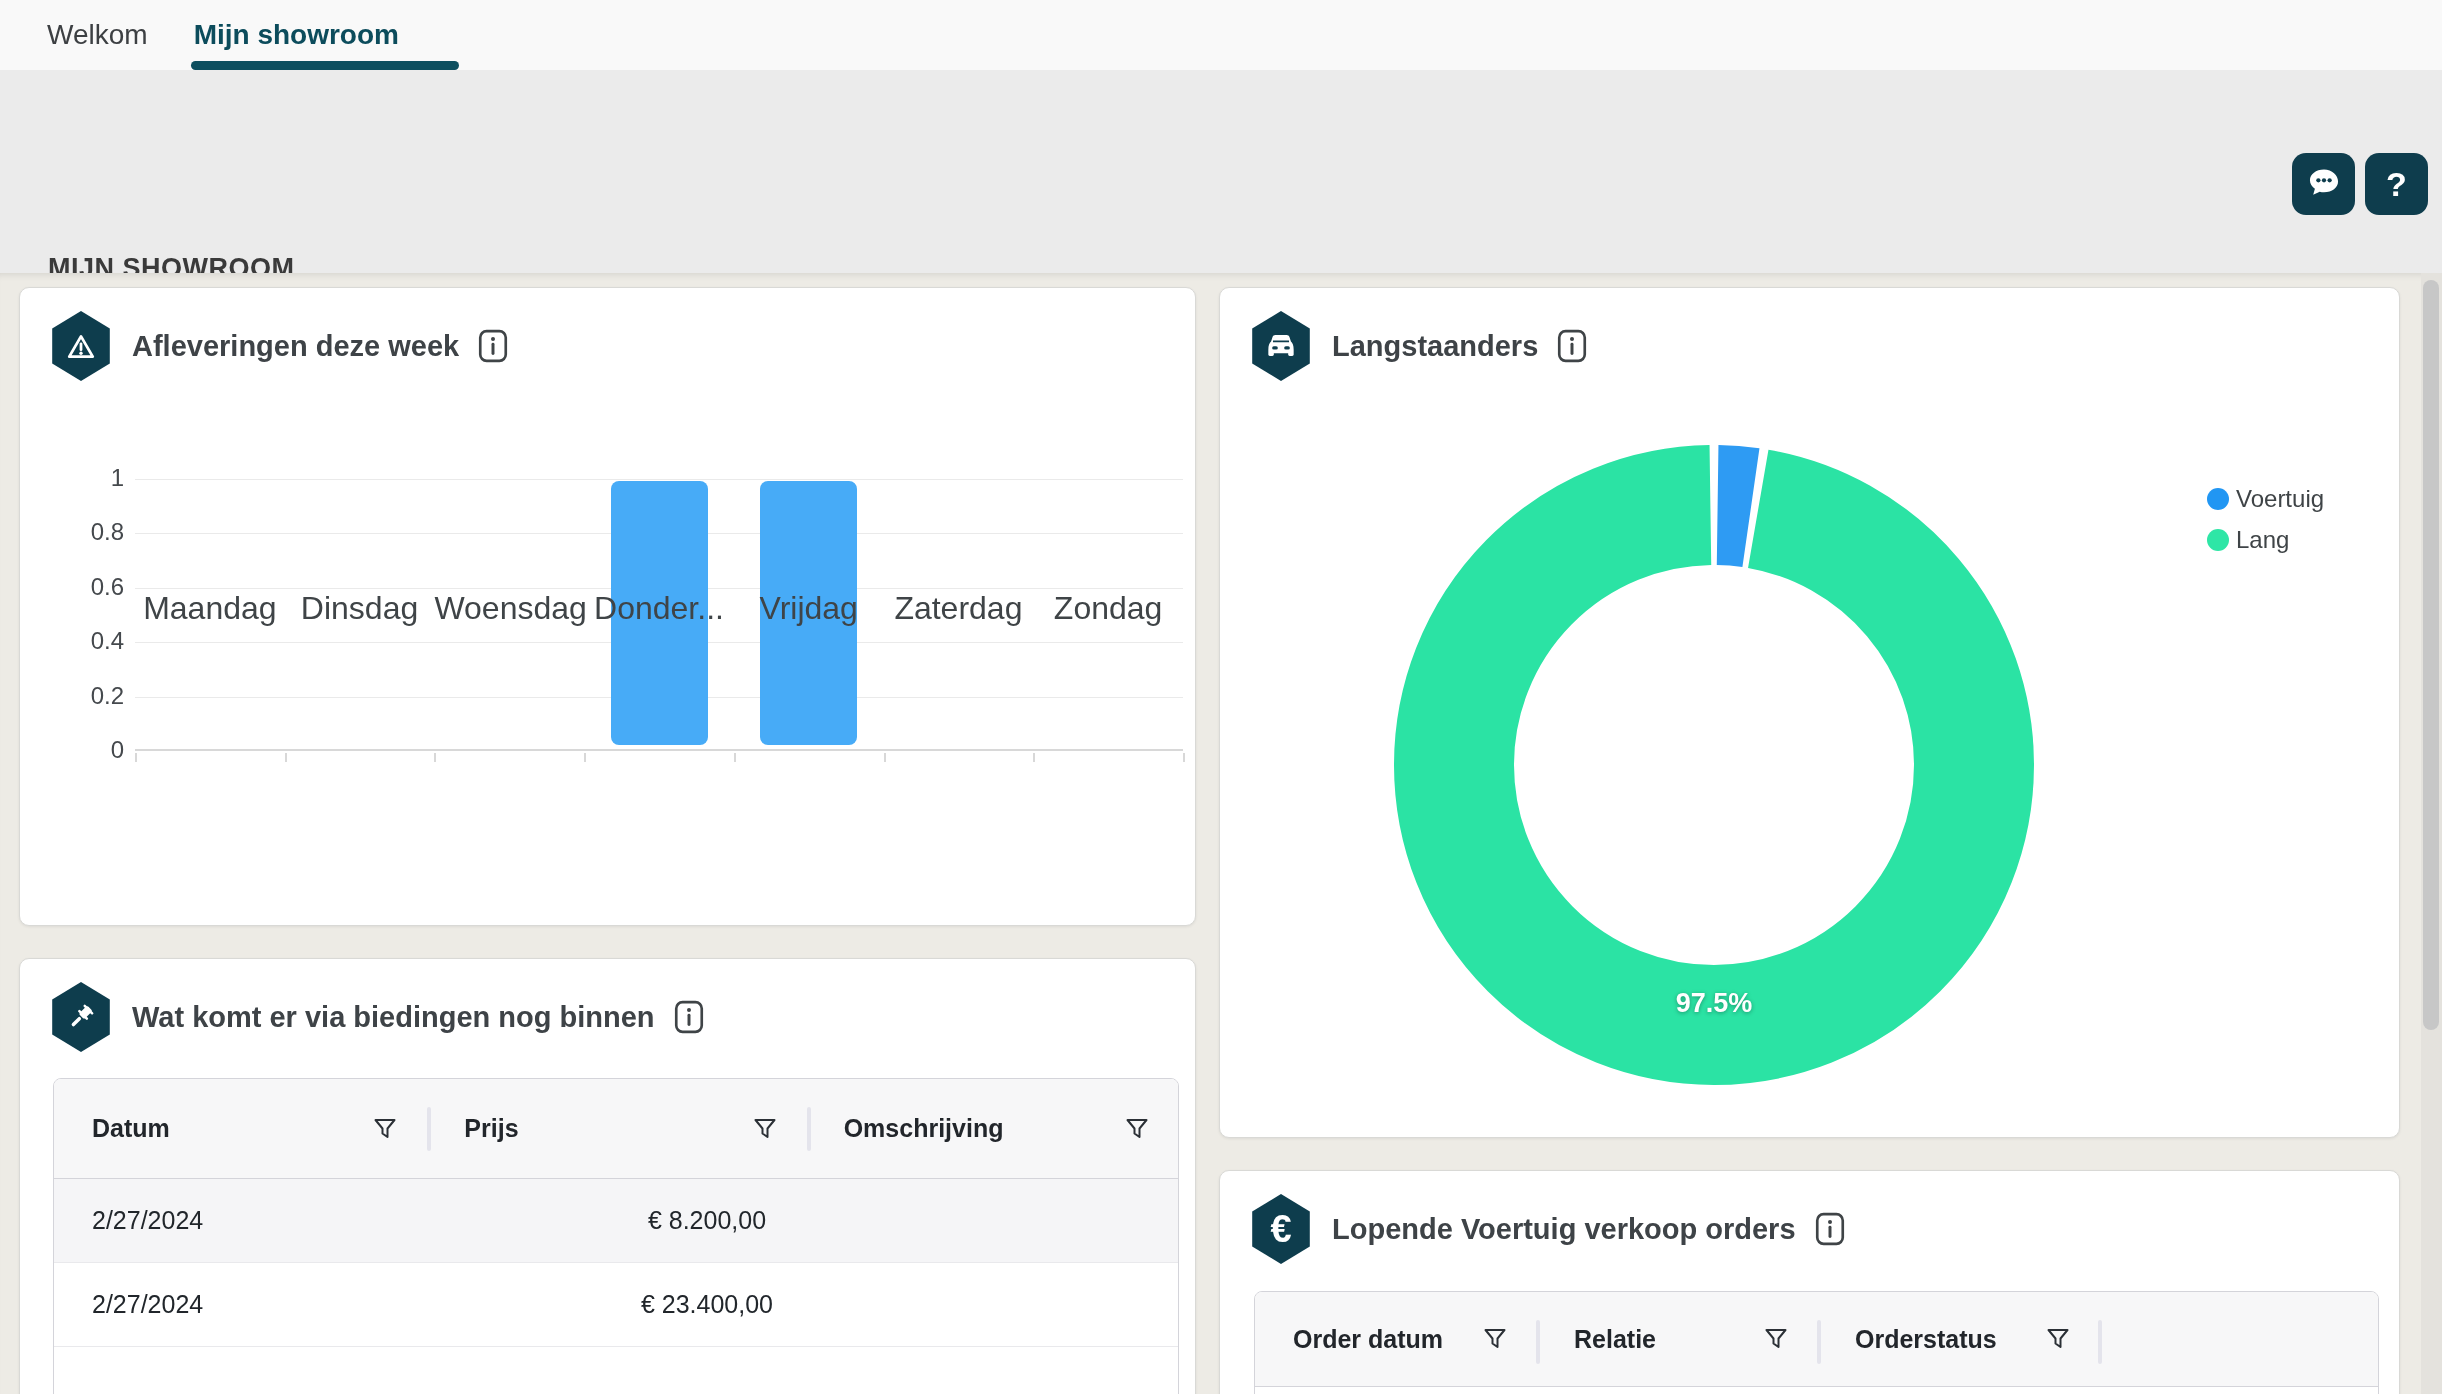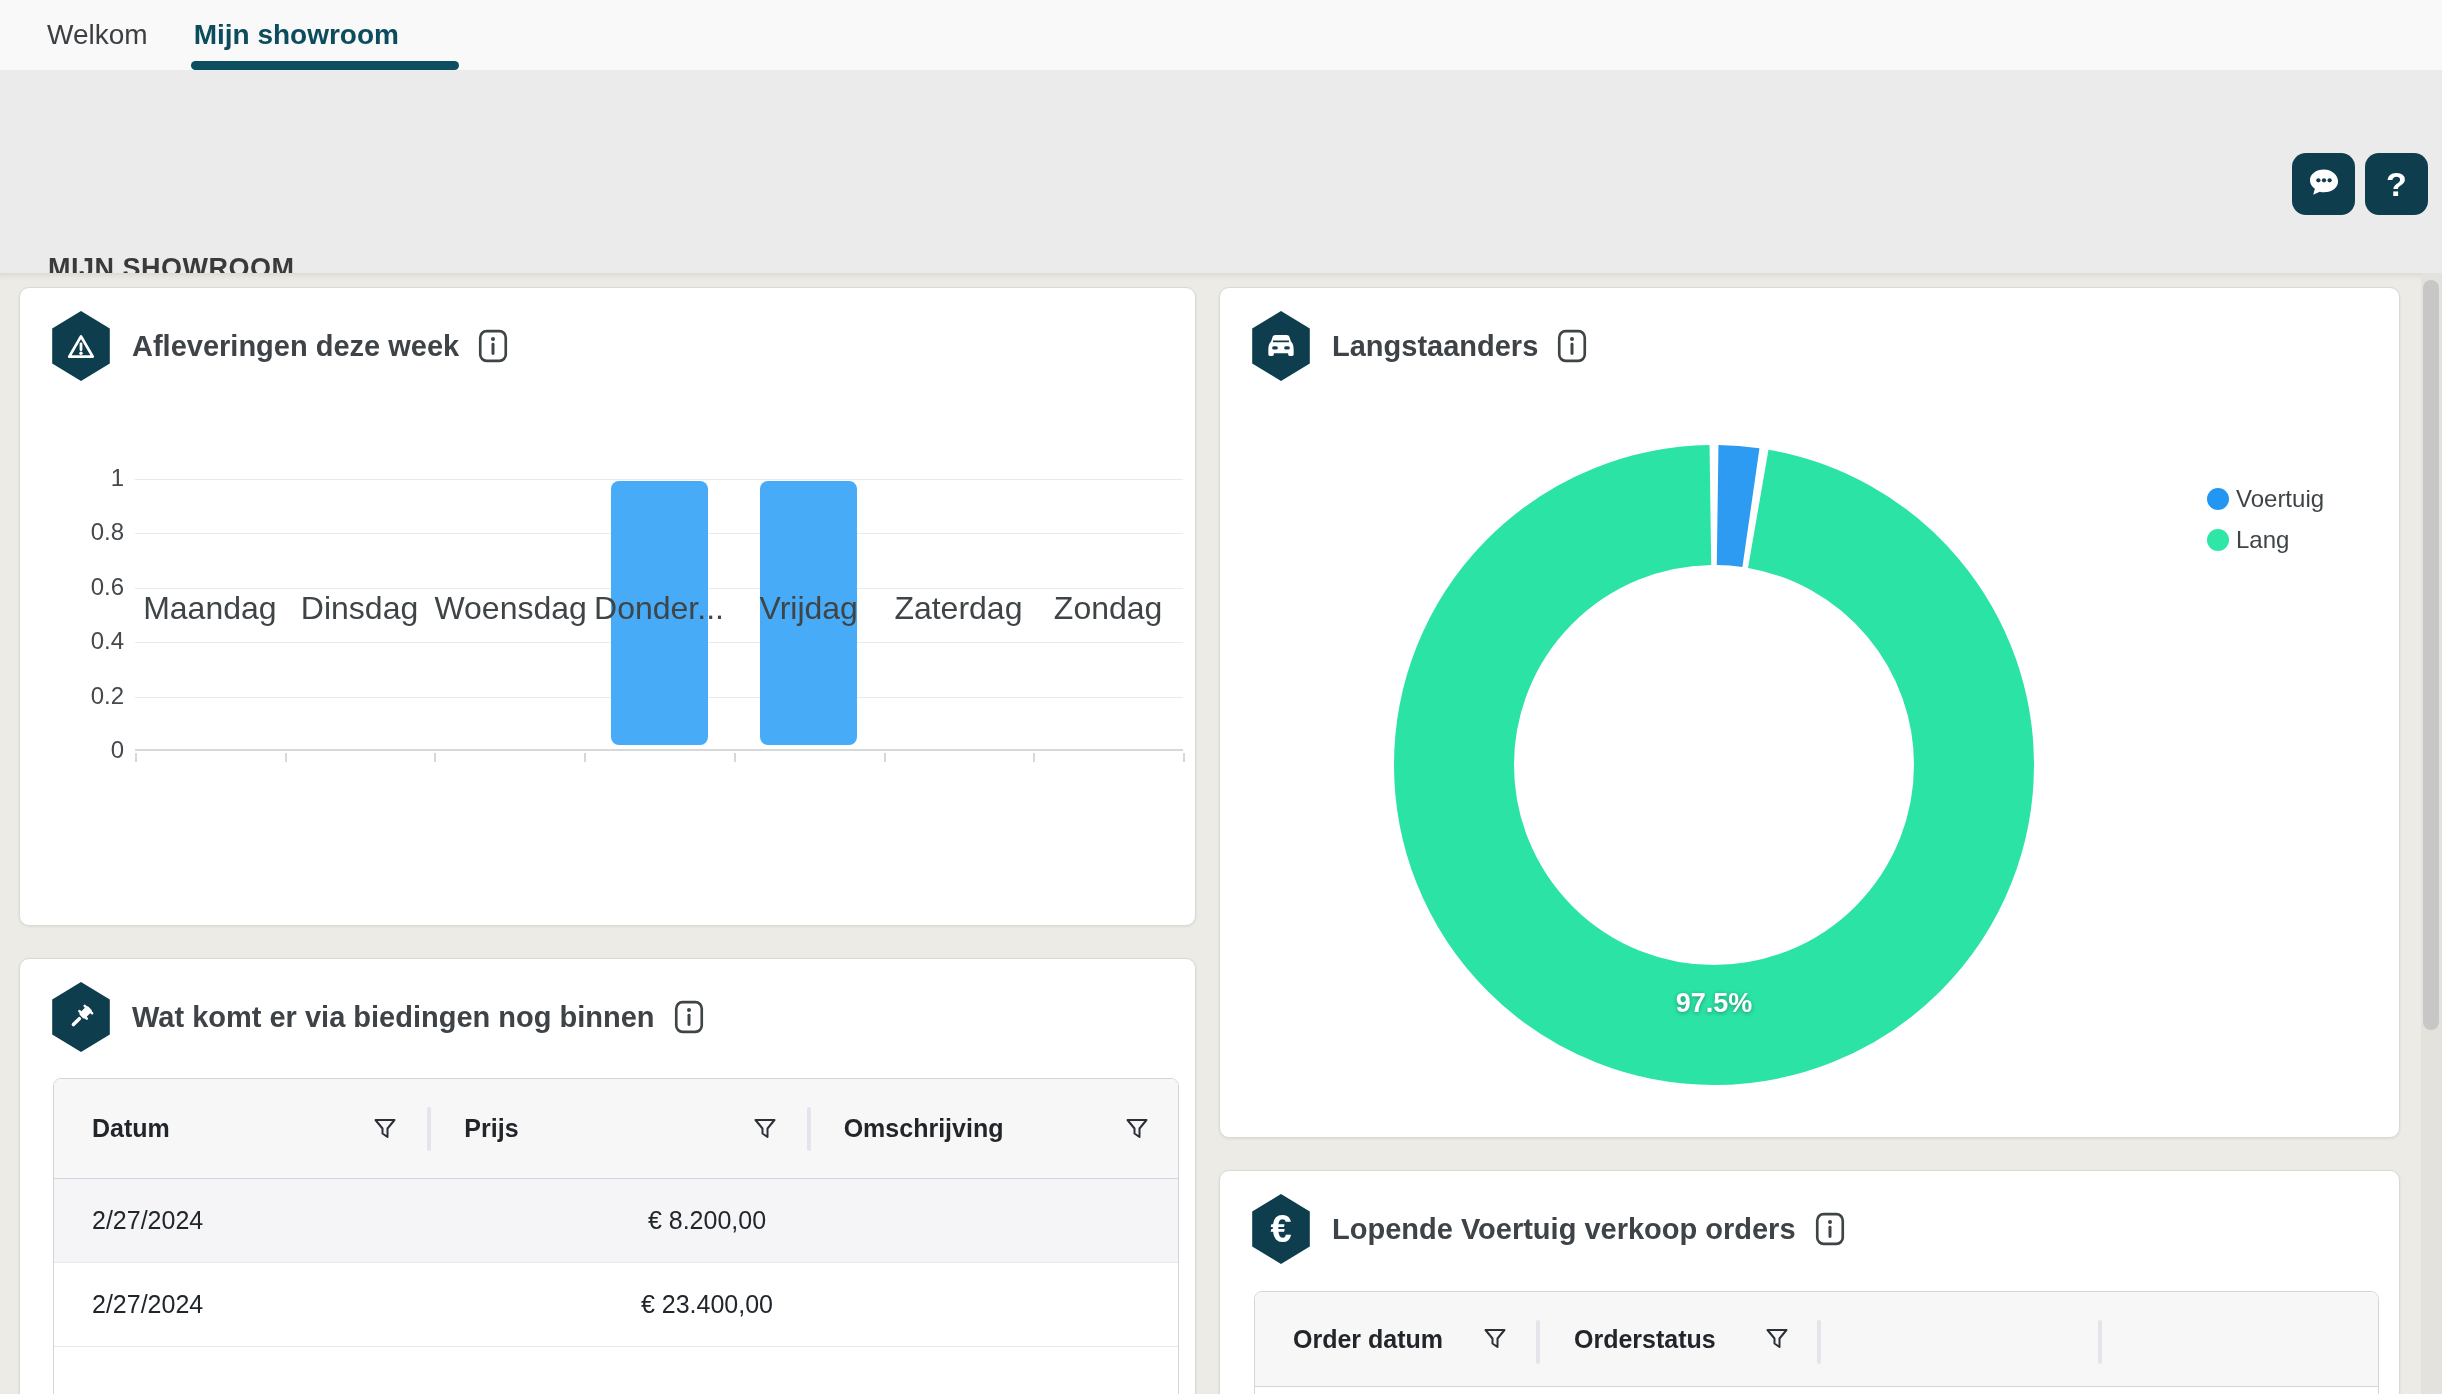--- a/index.html
+++ b/index.html
@@ -273,20 +273,28 @@
         <div class="thead" id="ordersHead">
             <div class="th" style="width: 281px;">
               <span class="th-label">Order datum</span>
               <span style="cursor: pointer; display: flex;">
                 <svg width="26" height="26" viewBox="0 0 26 26">
                   <path d="M3.5 4 H22.5 L15.5 12.5 V21 L10.5 17.5 V12.5 Z" fill="none" stroke="#2b3036" stroke-width="2" stroke-linejoin="round"></path>
                 </svg>
               </span>
             </div>
             <div class="col-sep" style="left: 281px;"></div>
+            <div class="th" style="width: 281px;">
+              <span class="th-label">Relatie</span>
+              <span style="cursor: pointer; display: flex;">
+                <svg width="26" height="26" viewBox="0 0 26 26">
+                  <path d="M3.5 4 H22.5 L15.5 12.5 V21 L10.5 17.5 V12.5 Z" fill="none" stroke="#2b3036" stroke-width="2" stroke-linejoin="round"></path>
+                </svg>
+              </span>
+            </div>
             <div class="col-sep" style="left: 562px;"></div>
             <div class="col-sep" style="left: 843px;"></div>
             <div class="th" style="width: 282px;">
               <span class="th-label">Orderstatus</span>
               <span style="cursor: pointer; display: flex;">
                 <svg width="26" height="26" viewBox="0 0 26 26">
                   <path d="M3.5 4 H22.5 L15.5 12.5 V21 L10.5 17.5 V12.5 Z" fill="none" stroke="#2b3036" stroke-width="2" stroke-linejoin="round"></path>
                 </svg>
               </span>
             </div>

